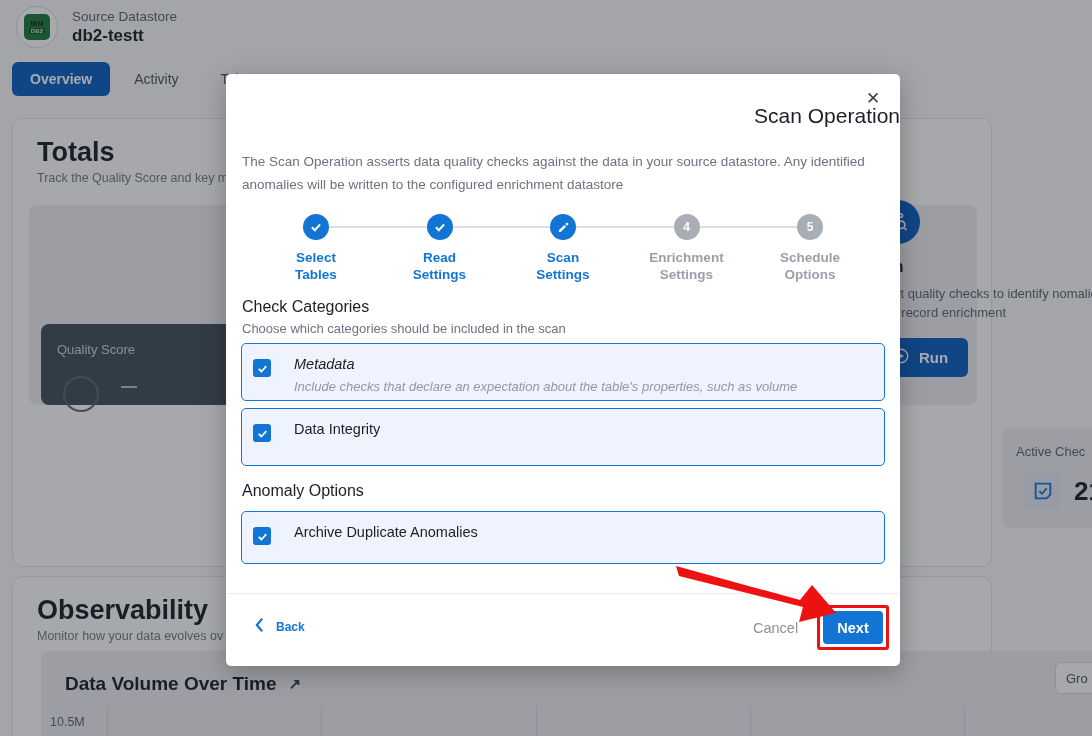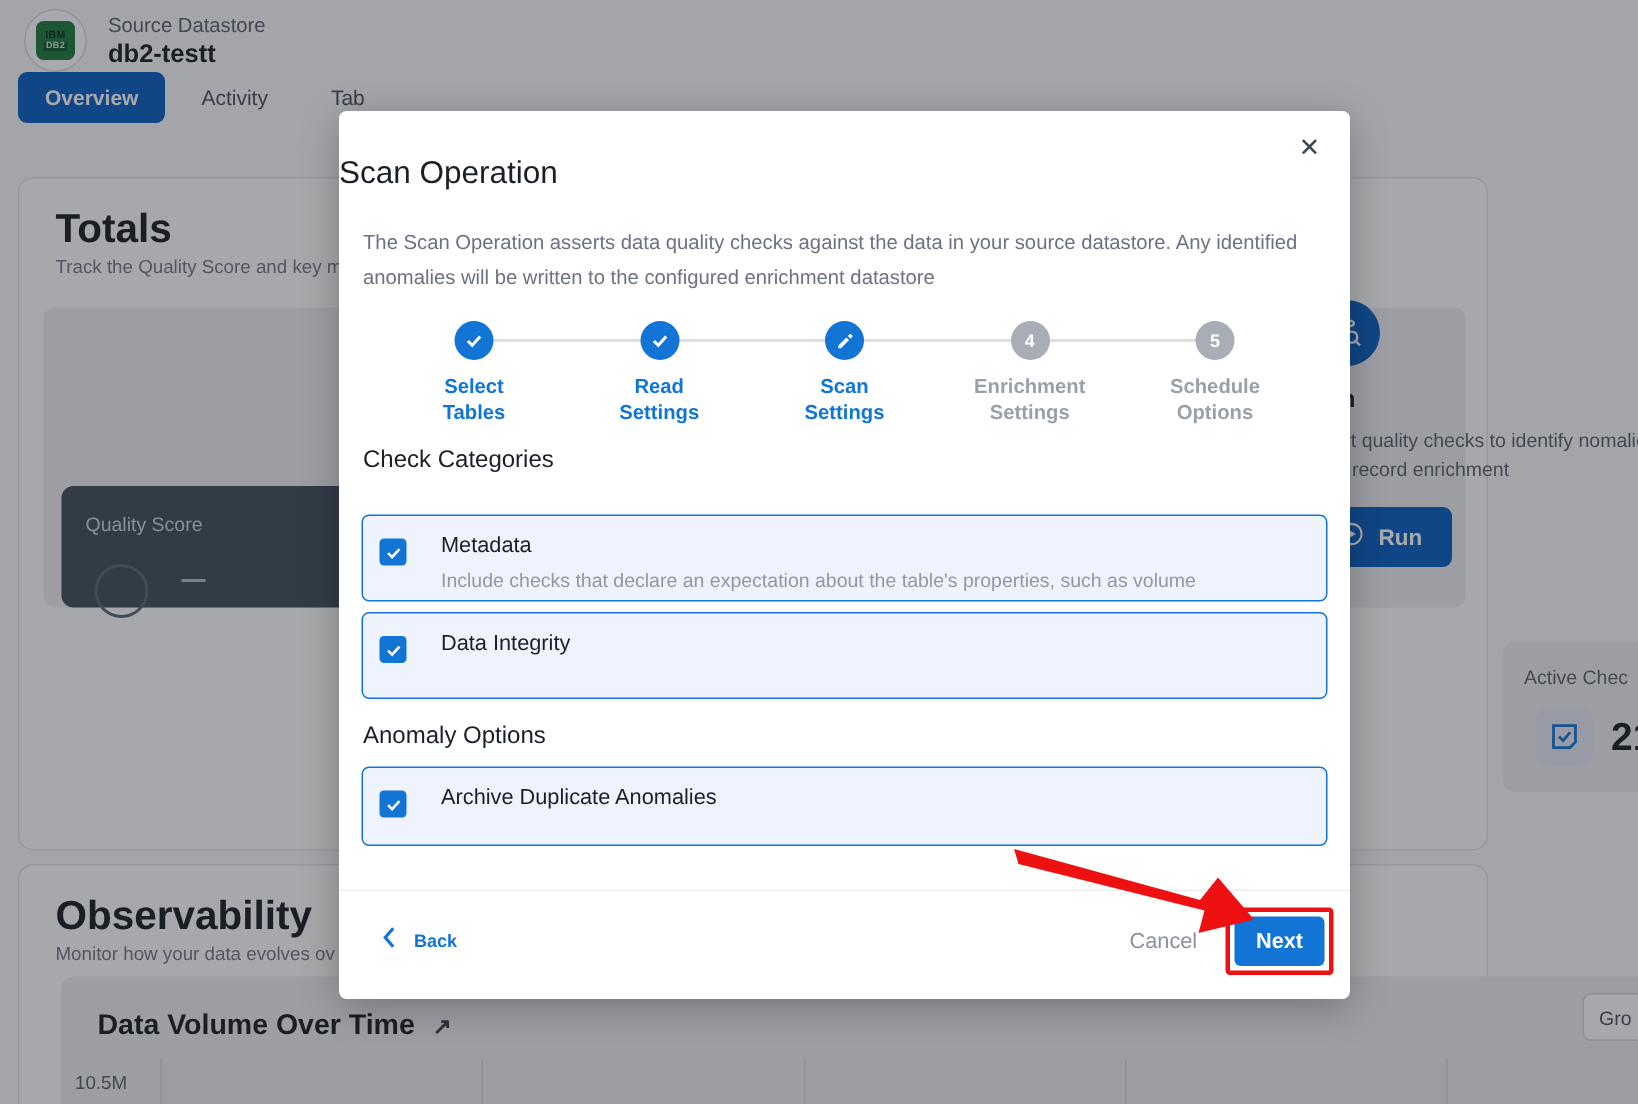--- a/index.html
+++ b/index.html
@@ -22,21 +22,21 @@
   .db2-logo {
     width:26px; height:26px; border-radius:5px; background:#1f7a3f;
     display:flex; flex-direction:column; align-items:center; justify-content:center; gap:1px;
   }
   .db2-logo .l1 { font-size:7px; font-weight:bold; color:#0b2d17; letter-spacing:.3px; line-height:7px; }
   .db2-logo .l2 { font-size:6px; font-weight:bold; color:#cfe9d8; letter-spacing:.2px; line-height:6px;
                   background:#0d5c2b; padding:0 2px; border-radius:1px;}
   .ds-label { font-size:13.5px; color:#5d6470; line-height:17px; }
   .ds-name  { font-size:17px; font-weight:bold; color:#1b1f26; line-height:22px; }
 
-  .tabs { position:absolute; left:12px; top:48px; display:flex; align-items:flex-end; gap:6px; }
+  .tabs { position:absolute; left:12px; top:62px; display:flex; align-items:flex-end; gap:6px; }
   .tab { font-size:14px; color:#4b5260; padding:9px 18px; border-radius:6px; white-space:nowrap; }
   .tab.active { background:#0a5fc2; color:#fff; font-weight:bold; }
 
   .card {
     position:absolute; background:#fdfdfe; border:1px solid #e2e5ea; border-radius:10px;
   }
   .card-title { font-size:27px; font-weight:bold; color:#1b1f26; }
   .card-sub { font-size:12.5px; color:#737a86; margin-top:3px; }
 
   #totals-card { left:12px; top:118px; width:980px; height:449px; }
@@ -82,21 +82,21 @@
          background:rgba(25,30,38,0.38); }
 
   
   #modal {
     position:absolute; left:226px; top:74px; width:674px; height:592px;
     background:#ffffff; border-radius:5px; box-shadow:0 6px 26px rgba(0,0,0,.26);
   }
   #close-btn { position:absolute; right:13px; top:10px; width:28px; height:28px;
                display:flex; align-items:center; justify-content:center;
                font-size:17px; color:#3c4450; line-height:1; }
-  .modal-title { position:absolute; left:0; right:0; top:30px; text-align:left;
+  .modal-title { position:absolute; left:0; right:0; top:30px; text-align:right;
                  font-size:21px; font-weight:normal; color:#1b1f26; }
   .modal-desc { position:absolute; left:16px; right:16px; top:76px; text-align:left;
                 font-size:13.5px; color:#6b7280; line-height:23px; }
 
   
   .stepper { position:absolute; left:30px; top:140px; width:614px;
              display:flex; justify-content:space-between; }
   .step { position:relative; width:120px; display:flex; flex-direction:column; align-items:center; }
   .step-circle { width:26px; height:26px; border-radius:50%; display:flex; align-items:center;
                  justify-content:center; color:#fff; font-size:12px; font-weight:bold; z-index:2; }
@@ -279,22 +279,23 @@
       </div>
 
       <div class="step todo">
         <div class="step-circle">5</div>
         <div class="step-l1">Schedule</div>
         <div class="step-l2">Options</div>
       </div>
     </div>
 
     <div class="section-head" style="top:224px;">Check Categories</div>
-
-    <div class="opt-box" style="top:269px;height:58px;">
+    <div class="section-sub" style="top:247px;">Choose which categories should be included in the scan</div>
+
+    <div class="opt-box" style="top:269px;height:58px;font-style:italic;">
       <div class="opt-check">
         <svg width="13" height="13" viewBox="0 0 24 24" fill="none" stroke="#fff" stroke-width="3.2">
             <path d="M5 12.5l5 5 9-10"></path>
           </svg>
       </div>
       <div class="opt-title">Metadata</div>
       <div class="opt-desc">Include checks that declare an expectation about the table's properties, such as volume</div>
     </div>
 
     <div class="opt-box" style="top:334px;height:58px;">

